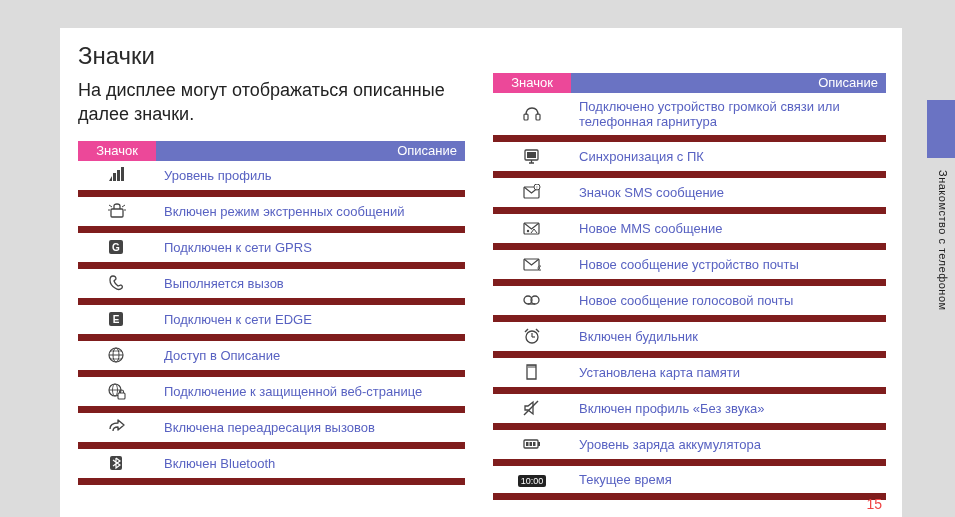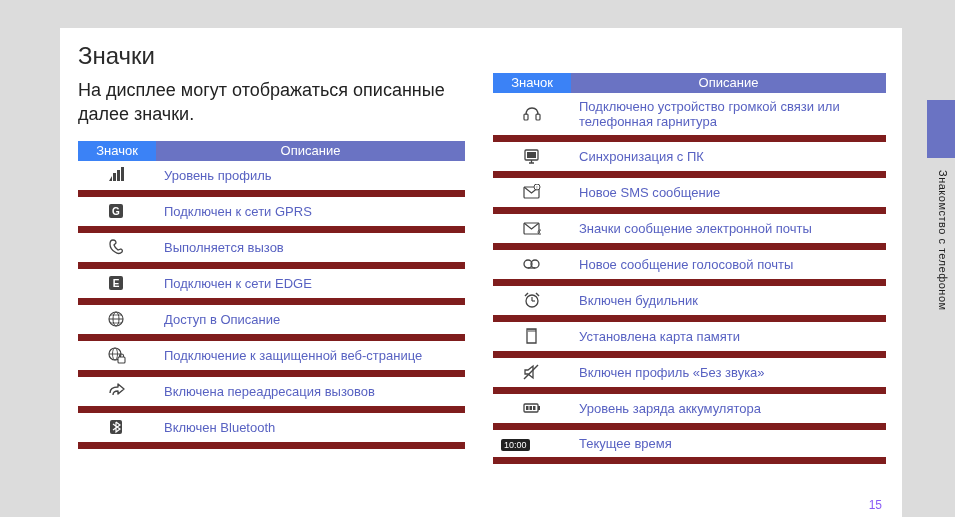--- a/index.html
+++ b/index.html
@@ -45,44 +45,45 @@
   table {
     width: 100%;
     border-collapse: collapse;
     font-size: 13px;
   }
   thead tr {
     background: #6a73c3;
     color: #fff;
   }
   thead th {
-    text-align: center;
+    text-align: right;
     font-weight: normal;
     padding: 2px 8px 3px 8px;
   }
-  thead th.icon-col { width: 78px; background:#3b82f6; text-align:center; }
+  thead th.icon-col { width: 78px; background:#ec4899; text-align:center; }
   tbody tr {
     border-bottom: 7px solid #7f1d1d;
   }
   tbody td {
     padding: 6px 8px;
     vertical-align: middle;
   }
   td.icon-cell {
     width: 78px;
+    text-align: center;
     color: #333;
   }
   td.desc-cell { color: #5862c2; }
   td.icon-cell svg { display:block; margin:0 auto; }
   .page-number {
     position: absolute;
     right: 20px;
     bottom: 6px;
-    font-size: 12px;
-    color: #8b5cf6;
+    font-size: 14px;
+    color: #ef4444;
   }
   .side-tab {
     position: absolute;
     right: 0;
     top: 100px;
     width: 28px;
     height: 58px;
     background: #6a73c3;
   }
   .vertical-label {
@@ -121,20 +122,28 @@
       <td class="icon-cell">
                 <svg width="18" height="17">
                   <use href="#signal-icon"></use>
                 </svg>
               </td>
       <td class="desc-cell">Уровень профиль</td>
             </tr>
             <tr>
       <td class="icon-cell">
                 <svg width="18" height="17">
+                  <use href="#sos-icon"></use>
+                </svg>
+              </td>
+      <td class="desc-cell">Включен режим экстренных сообщений</td>
+            </tr>
+            <tr>
+      <td class="icon-cell">
+                <svg width="18" height="17">
                   <use href="#gprs-icon"></use>
                 </svg>
               </td>
       <td class="desc-cell">Подключен к сети GPRS</td>
             </tr>
             <tr>
       <td class="icon-cell">
                 <svg width="18" height="17">
                   <use href="#call-icon"></use>
                 </svg>
@@ -209,29 +218,37 @@
                 </svg>
               </td>
       <td class="desc-cell">Синхронизация с ПК</td>
             </tr>
             <tr>
       <td class="icon-cell">
                 <svg width="18" height="17">
                   <use href="#sms-icon"></use>
                 </svg>
               </td>
-      <td class="desc-cell">Новое SMS сообщение</td>
+      <td class="desc-cell">Значок SMS сообщение</td>
+            </tr>
+            <tr>
+      <td class="icon-cell">
+                <svg width="18" height="17">
+                  <use href="#mms-icon"></use>
+                </svg>
+              </td>
+      <td class="desc-cell">Новое MMS сообщение</td>
             </tr>
             <tr>
       <td class="icon-cell">
                 <svg width="18" height="17">
                   <use href="#email-icon"></use>
                 </svg>
               </td>
-      <td class="desc-cell">Значки сообщение электронной почты</td>
+      <td class="desc-cell">Новое сообщение устройство почты</td>
             </tr>
             <tr>
       <td class="icon-cell">
                 <svg width="18" height="17">
                   <use href="#voicemail-icon"></use>
                 </svg>
               </td>
       <td class="desc-cell">Новое сообщение голосовой почты</td>
             </tr>
             <tr>

